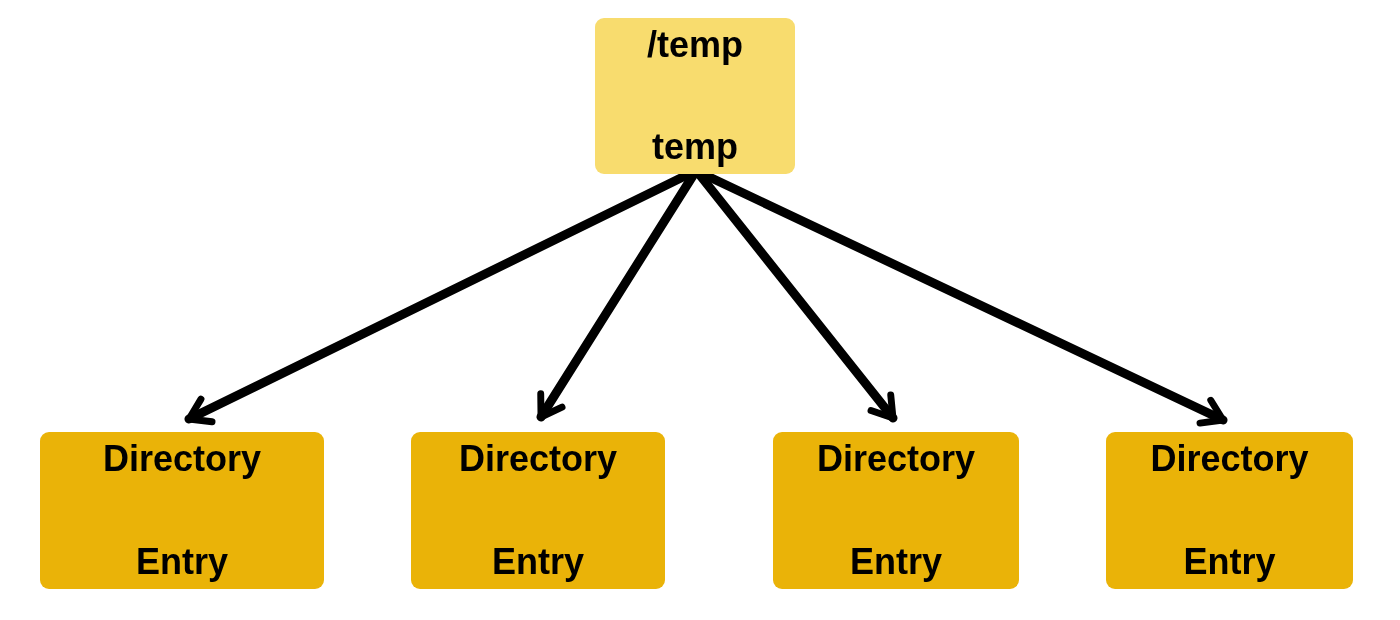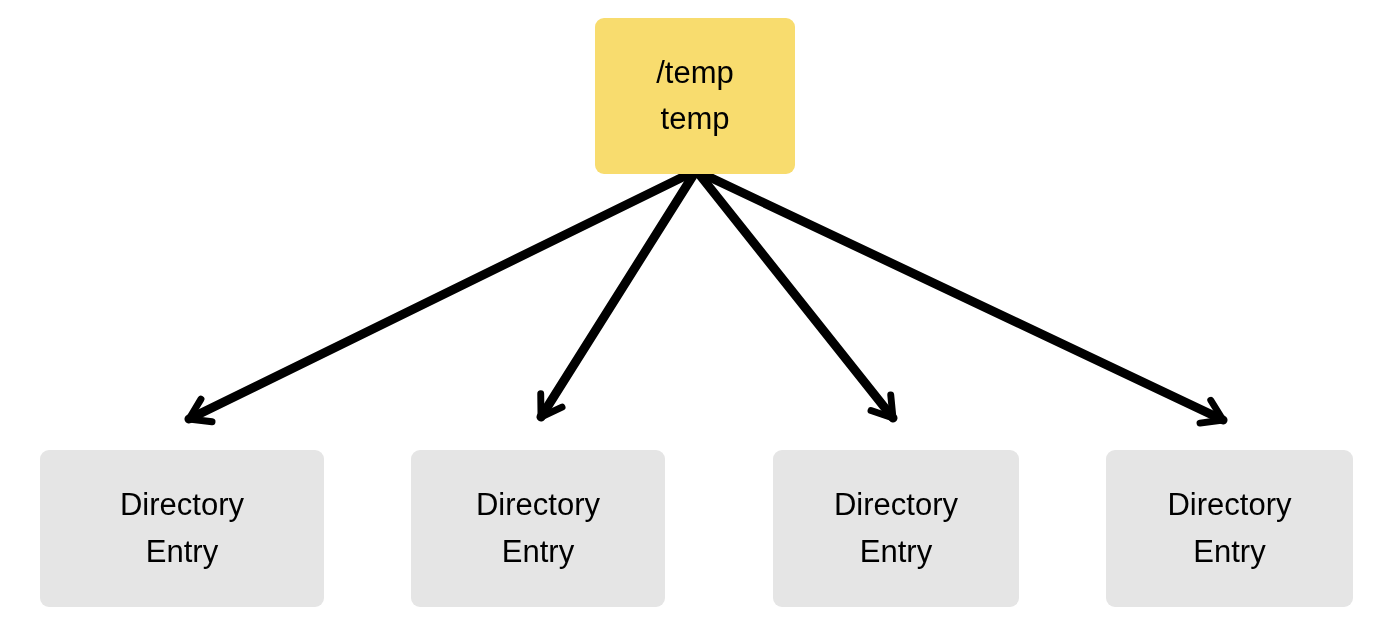--- a/index.html
+++ b/index.html
@@ -21,39 +21,39 @@
     top: 0;
     width: 1400px;
     height: 620px;
     pointer-events: none;
   }
   .node {
     position: absolute;
     display: flex;
     flex-direction: column;
     align-items: center;
-    justify-content: center;
+    justify-content: space-between;
     border-radius: 9px;
-    font-weight: 400;
-    font-size: 31px;
+    font-weight: 700;
+    font-size: 36px;
     line-height: 1.5;
     color: #000000;
     text-align: center;
   }
   .root-node {
     left: 595px;
     top: 18px;
     width: 200px;
     height: 156px;
     background: #F8DC6E;
   }
   .entry-node {
-    top: 450px;
+    top: 432px;
     height: 157px;
-    background: #e5e5e5;
+    background: #eab308;
   }
   .entry-1 { left: 40px;   width: 284px; }
   .entry-2 { left: 411px;  width: 254px; }
   .entry-3 { left: 773px;  width: 246px; }
   .entry-4 { left: 1106px; width: 247px; }
   .node-line {
     display: block;
   }
 </style>
 </head>

